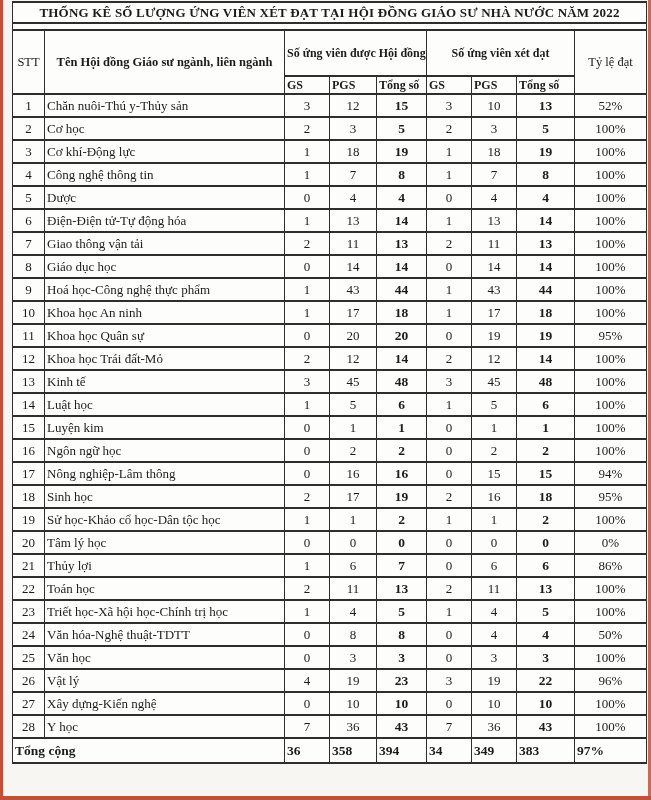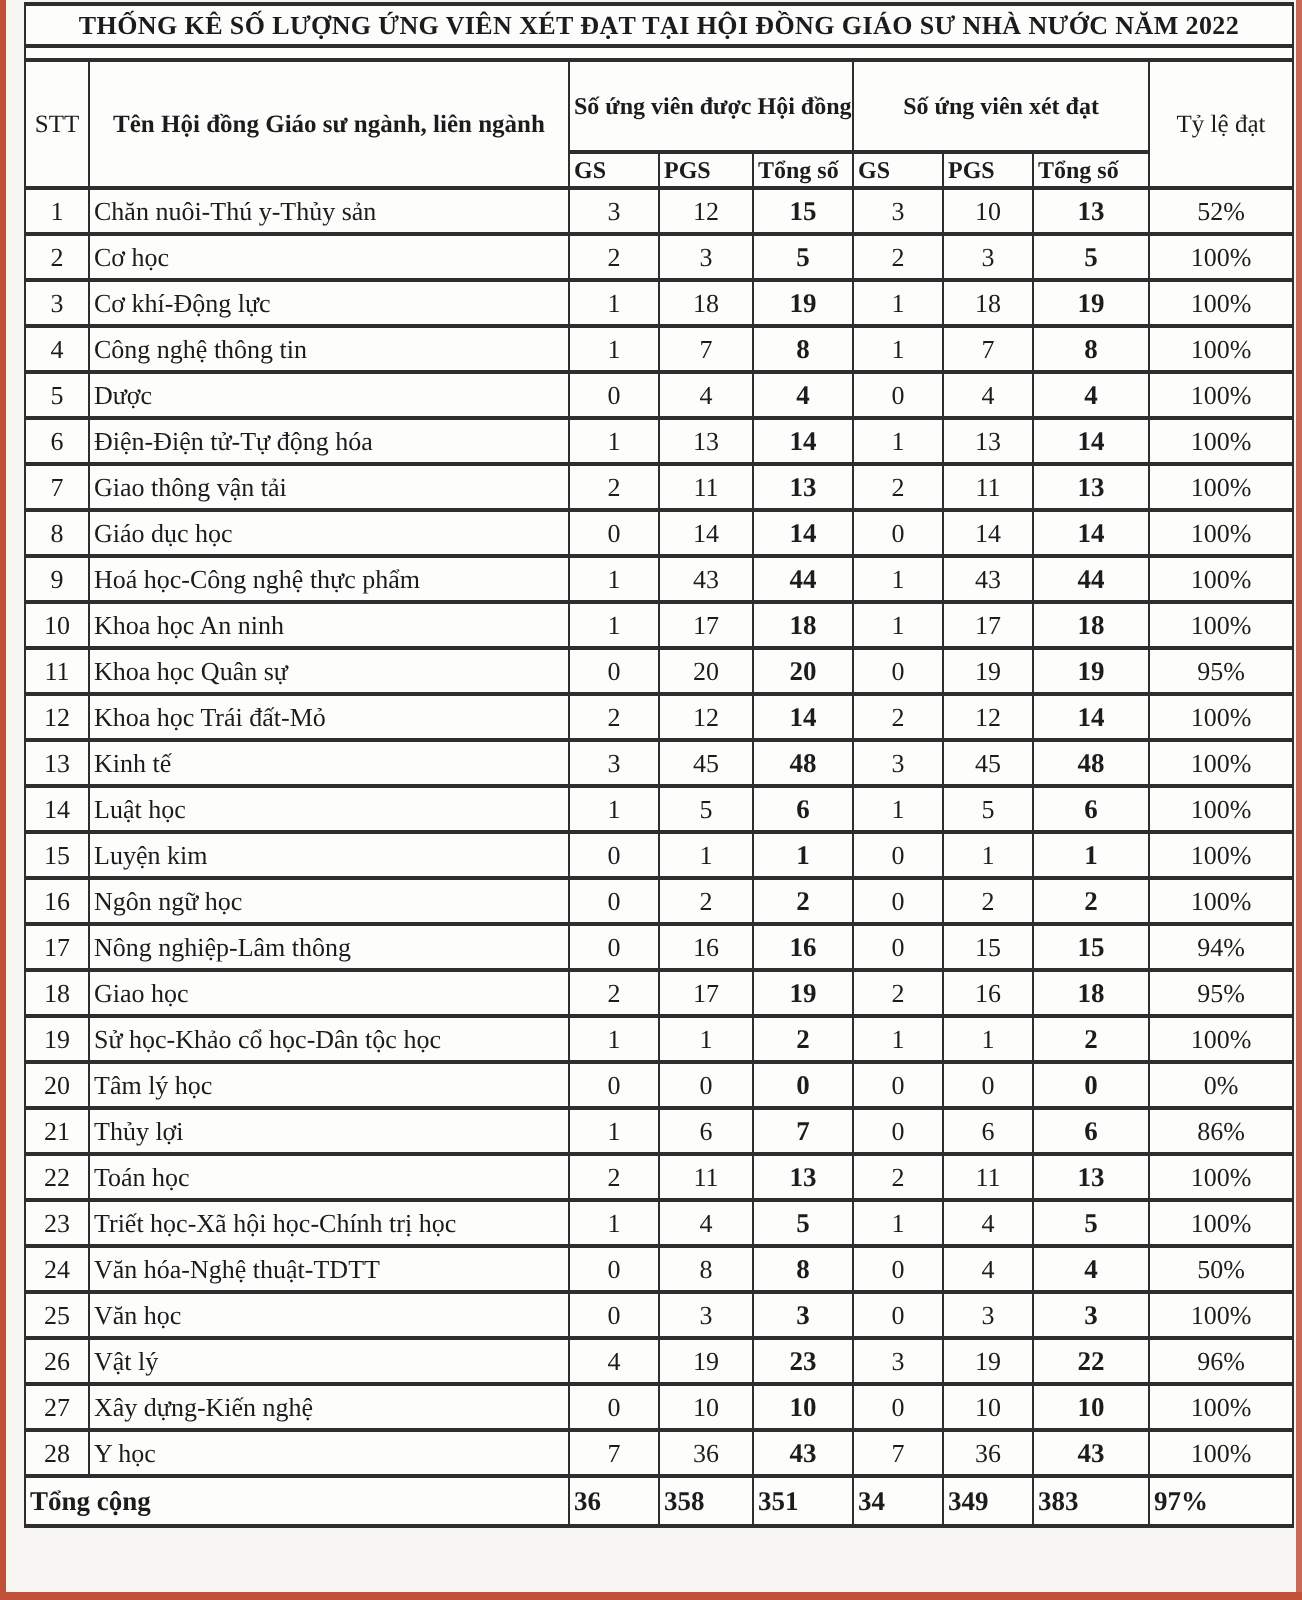--- a/index.html
+++ b/index.html
@@ -300,21 +300,21 @@
           <td class="c2">0</td>
           <td class="c3">16</td>
           <td class="c4">16</td>
           <td class="c5">0</td>
           <td class="c6">15</td>
           <td class="c7">15</td>
           <td class="c8">94%</td>
         </tr>
         <tr>
           <td class="c0">18</td>
-          <td class="c1">Giao học</td>
+          <td class="c1">Sinh học</td>
           <td class="c2">2</td>
           <td class="c3">17</td>
           <td class="c4">19</td>
           <td class="c5">2</td>
           <td class="c6">16</td>
           <td class="c7">18</td>
           <td class="c8">95%</td>
         </tr>
         <tr>
           <td class="c0">19</td>
@@ -423,21 +423,21 @@
           <td class="c4">43</td>
           <td class="c5">7</td>
           <td class="c6">36</td>
           <td class="c7">43</td>
           <td class="c8">100%</td>
         </tr>
         <tr class="total-row">
         <td colspan="2">Tổng cộng</td>
         <td>36</td>
         <td>358</td>
-        <td>351</td>
+        <td>394</td>
         <td>34</td>
         <td>349</td>
         <td>383</td>
         <td>97%</td>
       </tr>
     </tbody>
   </table>
 </div>
 
 </body></html>

